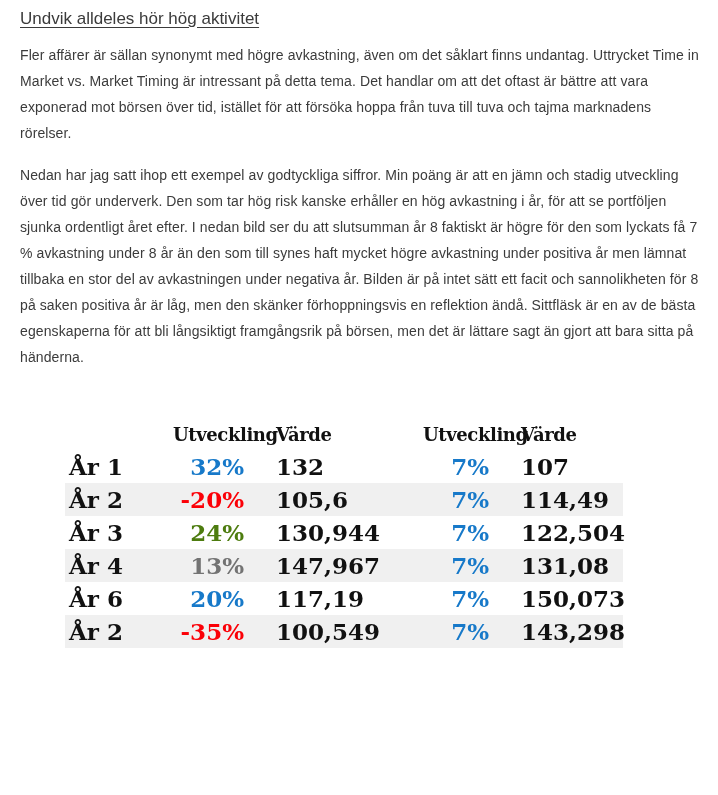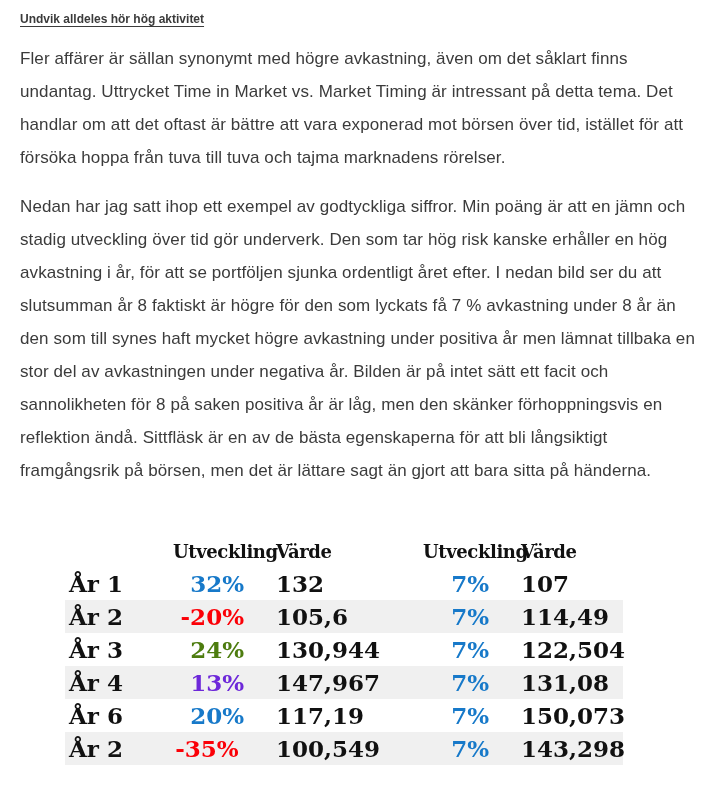--- a/index.html
+++ b/index.html
@@ -10,30 +10,30 @@
   body {
     width: 718px;
     height: 795px;
     box-sizing: border-box;
     padding: 6px 16px 0 20px;
     font-family: "Liberation Sans", sans-serif;
     color: #3b3b3b;
     overflow: hidden;
   }
   .heading {
-    font-size: 12px;
+    font-size: 17px;
     line-height: 26px;
-    font-weight: 700;
+    font-weight: 400;
     text-decoration: underline;
     text-underline-offset: 3px;
     margin: 0 0 10px 0;
   }
   .para {
-    font-size: 17px;
-    line-height: 33px;
+    font-size: 14px;
+    line-height: 26px;
     letter-spacing: 0.1px;
     margin: 0 0 16px 0;
     max-width: 700px;
   }
   table.compare {
     border-collapse: collapse;
     table-layout: fixed;
     width: 558px;
     margin: 43px 0 0 45px;
     font-family: "DejaVu Serif", serif;
@@ -109,34 +109,34 @@
       </tr>
       <tr>
         <td class="year">År 3</td>
         <td class="dev" style="color: #4d7c0f;">24%</td>
         <td class="val">130,944</td>
         <td class="dev" style="color: rgb(23, 121, 201);">7%</td>
         <td class="val">122,504</td>
       </tr>
       <tr>
         <td class="year">År 4</td>
-        <td class="dev" style="color: #6d28d9;">13%</td>
+        <td class="dev" style="color: #737373;">13%</td>
         <td class="val">147,967</td>
         <td class="dev" style="color: rgb(23, 121, 201);">7%</td>
         <td class="val">131,08</td>
       </tr>
       <tr>
         <td class="year">År 6</td>
         <td class="dev" style="color: rgb(23, 121, 201);">20%</td>
         <td class="val">117,19</td>
         <td class="dev" style="color: rgb(23, 121, 201);">7%</td>
         <td class="val">150,073</td>
       </tr>
       <tr>
         <td class="year">År 2</td>
-        <td class="dev" style="color: rgb(251, 0, 7); text-align: center;">-35%</td>
+        <td class="dev" style="color: rgb(251, 0, 7);">-35%</td>
         <td class="val">100,549</td>
         <td class="dev" style="color: rgb(23, 121, 201);">7%</td>
         <td class="val">143,298</td>
       </tr>
     </tbody>
   </table>
 </div>
 
 </body></html>

